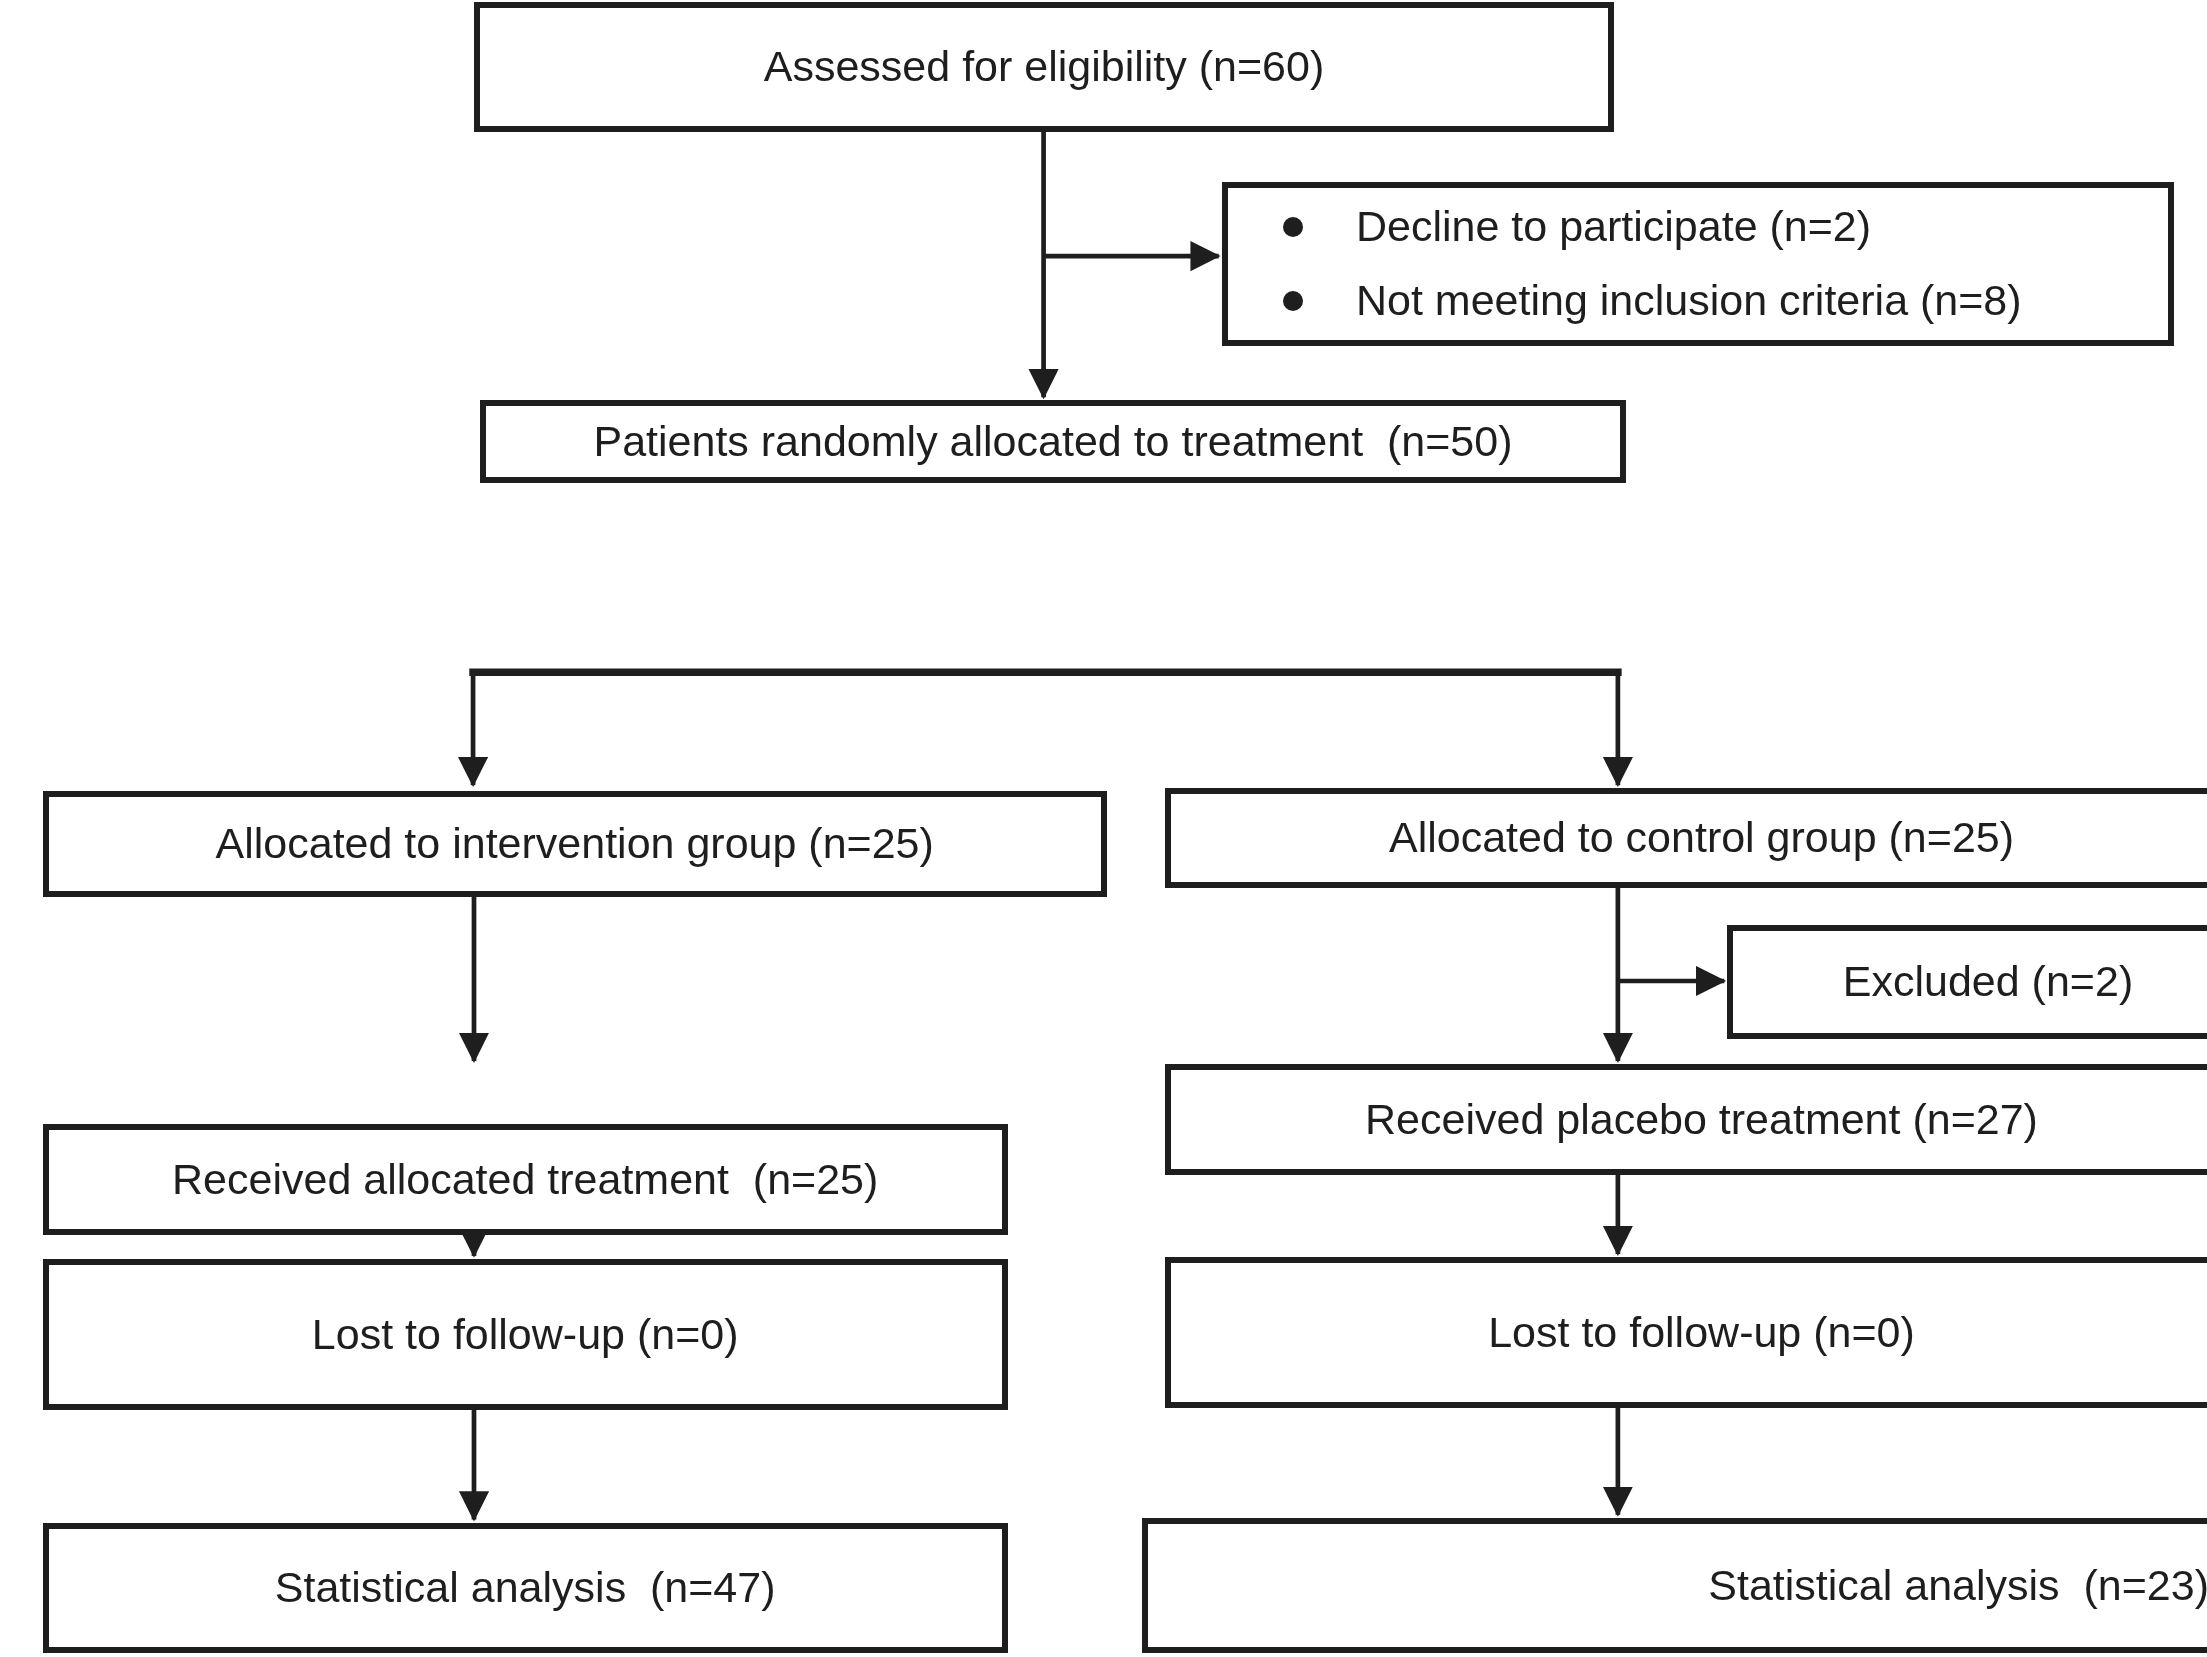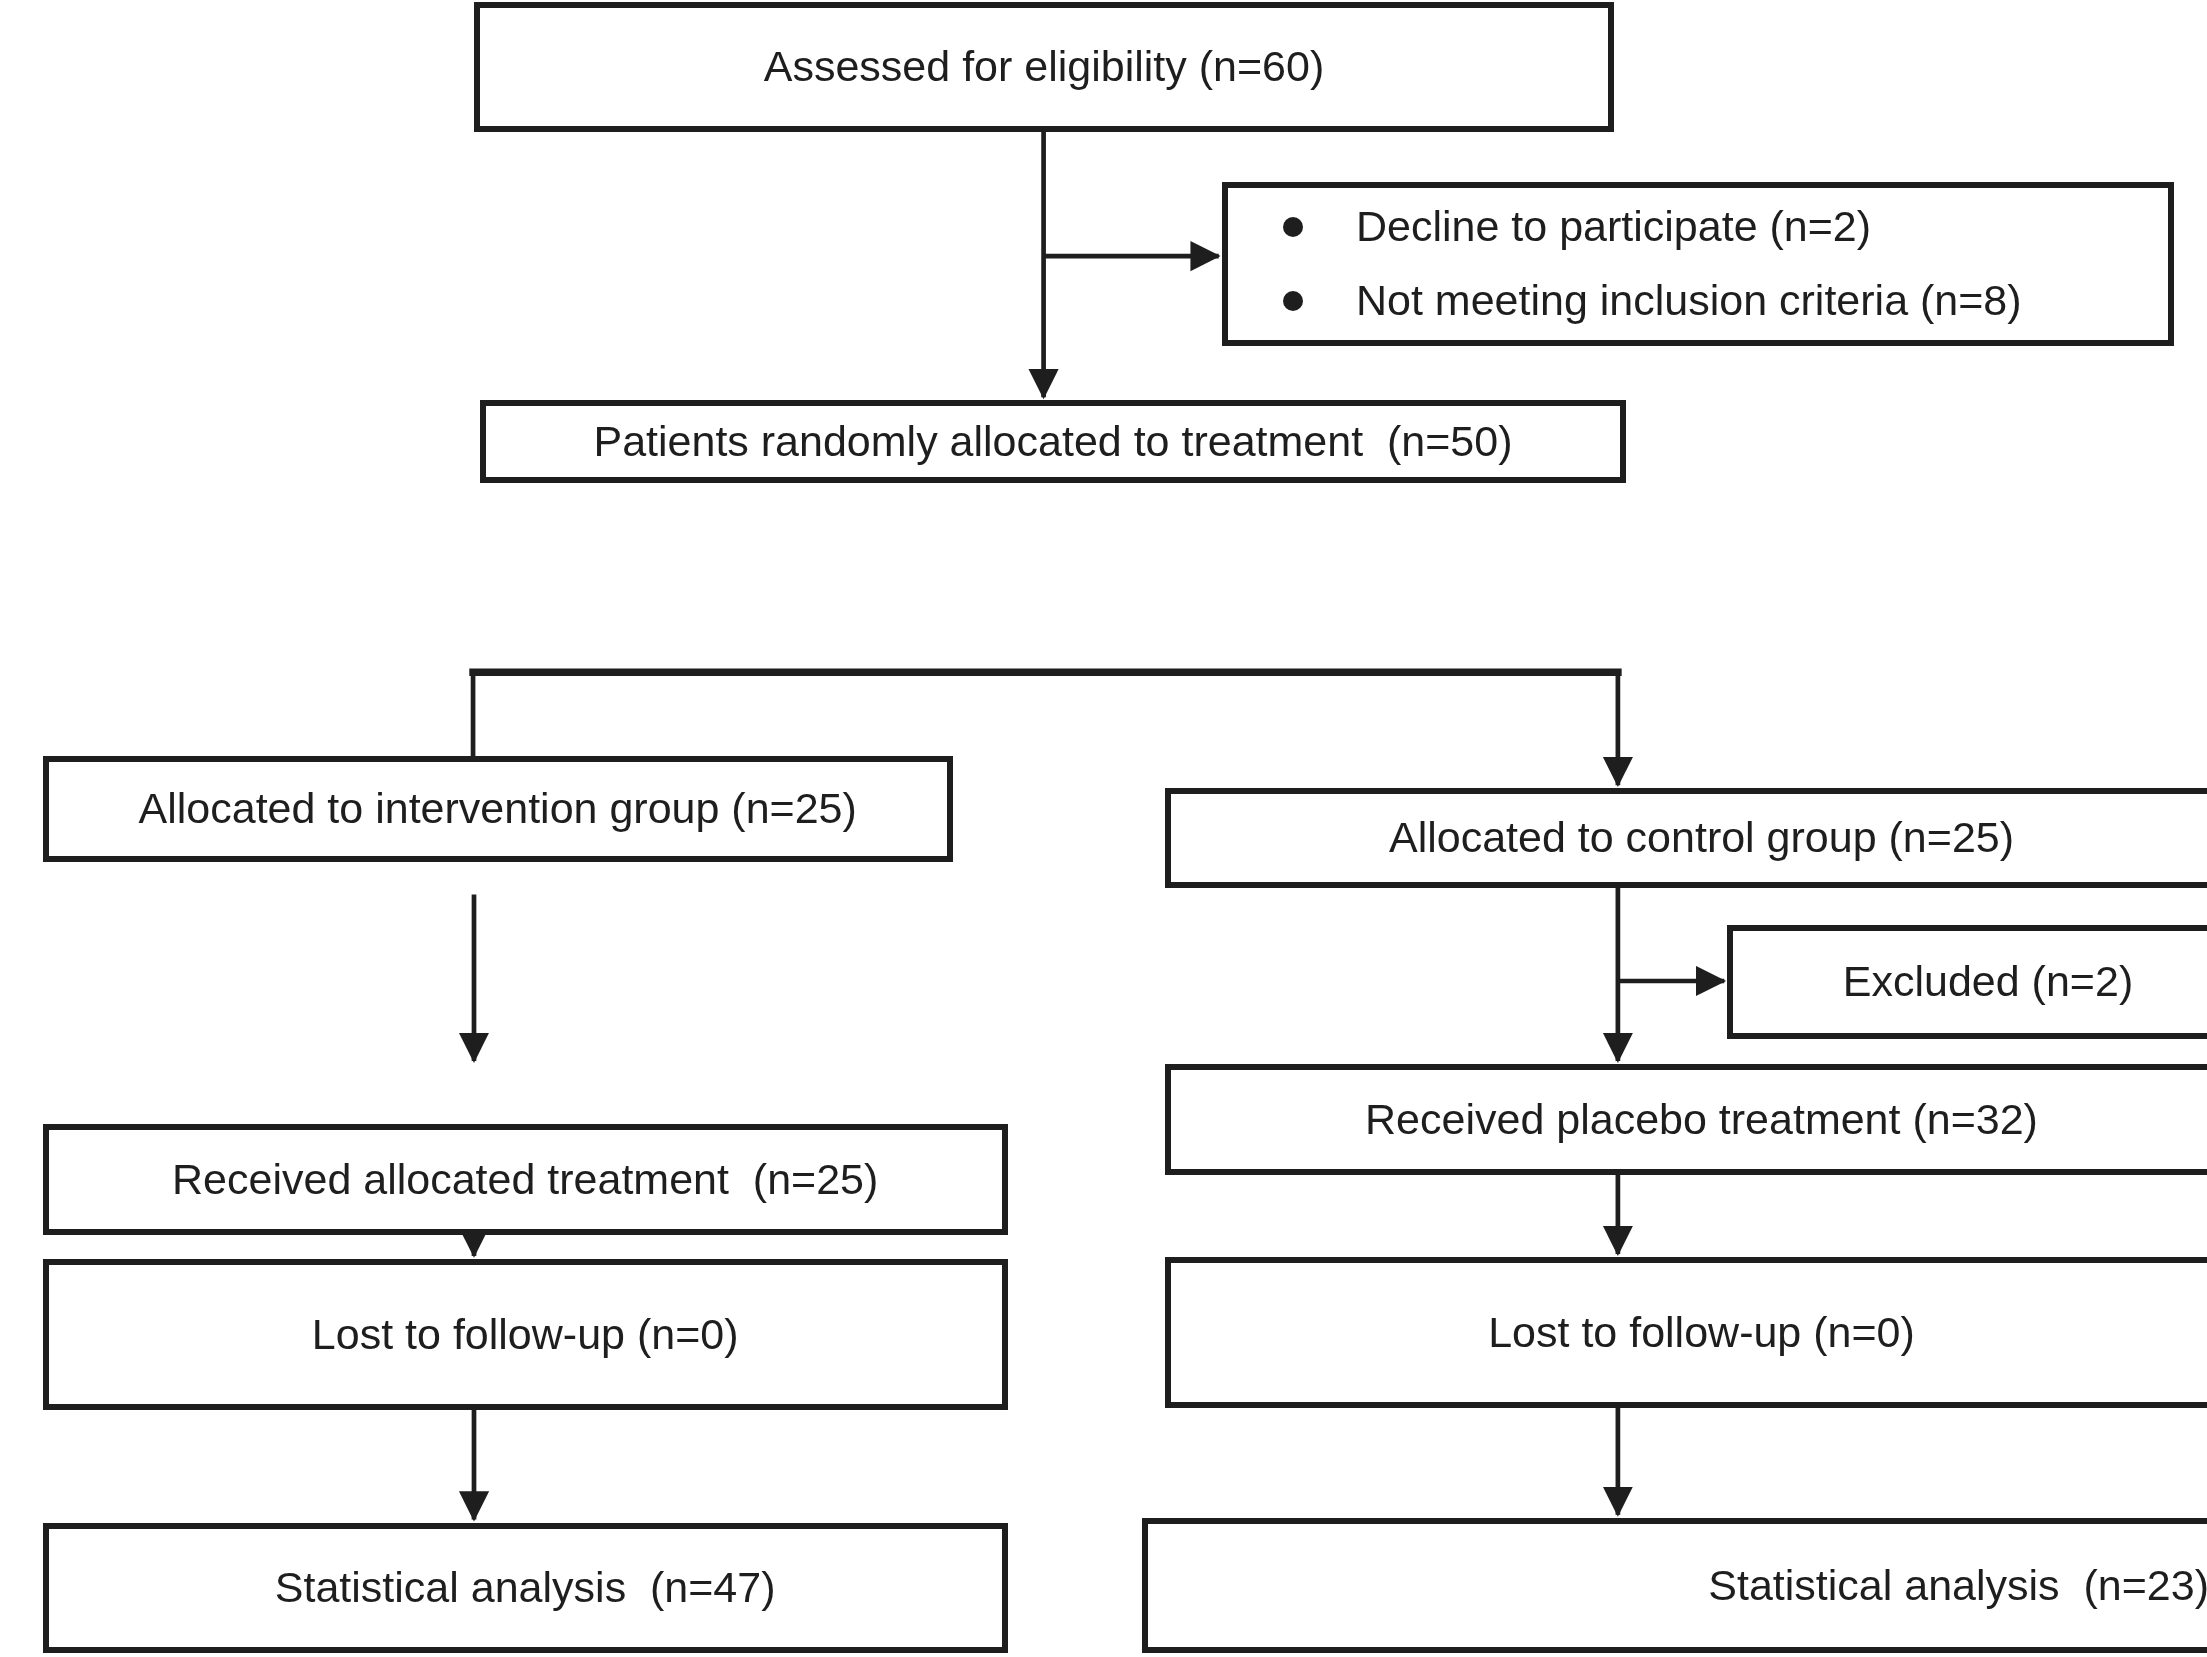--- a/index.html
+++ b/index.html
@@ -90,38 +90,38 @@
     <div class="bullet-item">
       <span class="dot"></span>
       <span class="label">Not meeting inclusion criteria (n=8)</span>
     </div>
   </div>
 
   <div class="box" style="left:442px; top:400px; width:1146px; height:83px;">
     <span class="label">Patients randomly allocated to treatment  (n=50)</span>
   </div>
 
-  <div class="box" style="left:4.7px; top:756px; width:910px; height:106px;">
+  <div class="box" style="left:4.7px; top:791px; width:1064px; height:106px;">
     <span class="label">Allocated to intervention group (n=25)</span>
   </div>
 
   <div class="box" style="left:1127px; top:788px; width:1073px; height:100px;">
     <span class="label">Allocated to control group (n=25)</span>
   </div>
 
   <div class="box" style="left:1689px; top:925px; width:510px; height:114px;padding-left:12px;">
     <span class="label">Excluded (n=2)</span>
   </div>
 
   <div class="box" style="left:4.7px; top:1124px; width:965px; height:111px;">
     <span class="label">Received allocated treatment  (n=25)</span>
   </div>
 
   <div class="box" style="left:1127px; top:1064px; width:1073px; height:111px;">
-    <span class="label">Received placebo treatment (n=32)</span>
+    <span class="label">Received placebo treatment (n=27)</span>
   </div>
 
   <div class="box" style="left:4.7px; top:1259px; width:965px; height:151px;">
     <span class="label">Lost to follow-up (n=0)</span>
   </div>
 
   <div class="box" style="left:1127px; top:1257px; width:1073px; height:151px;">
     <span class="label">Lost to follow-up (n=0)</span>
   </div>
 

